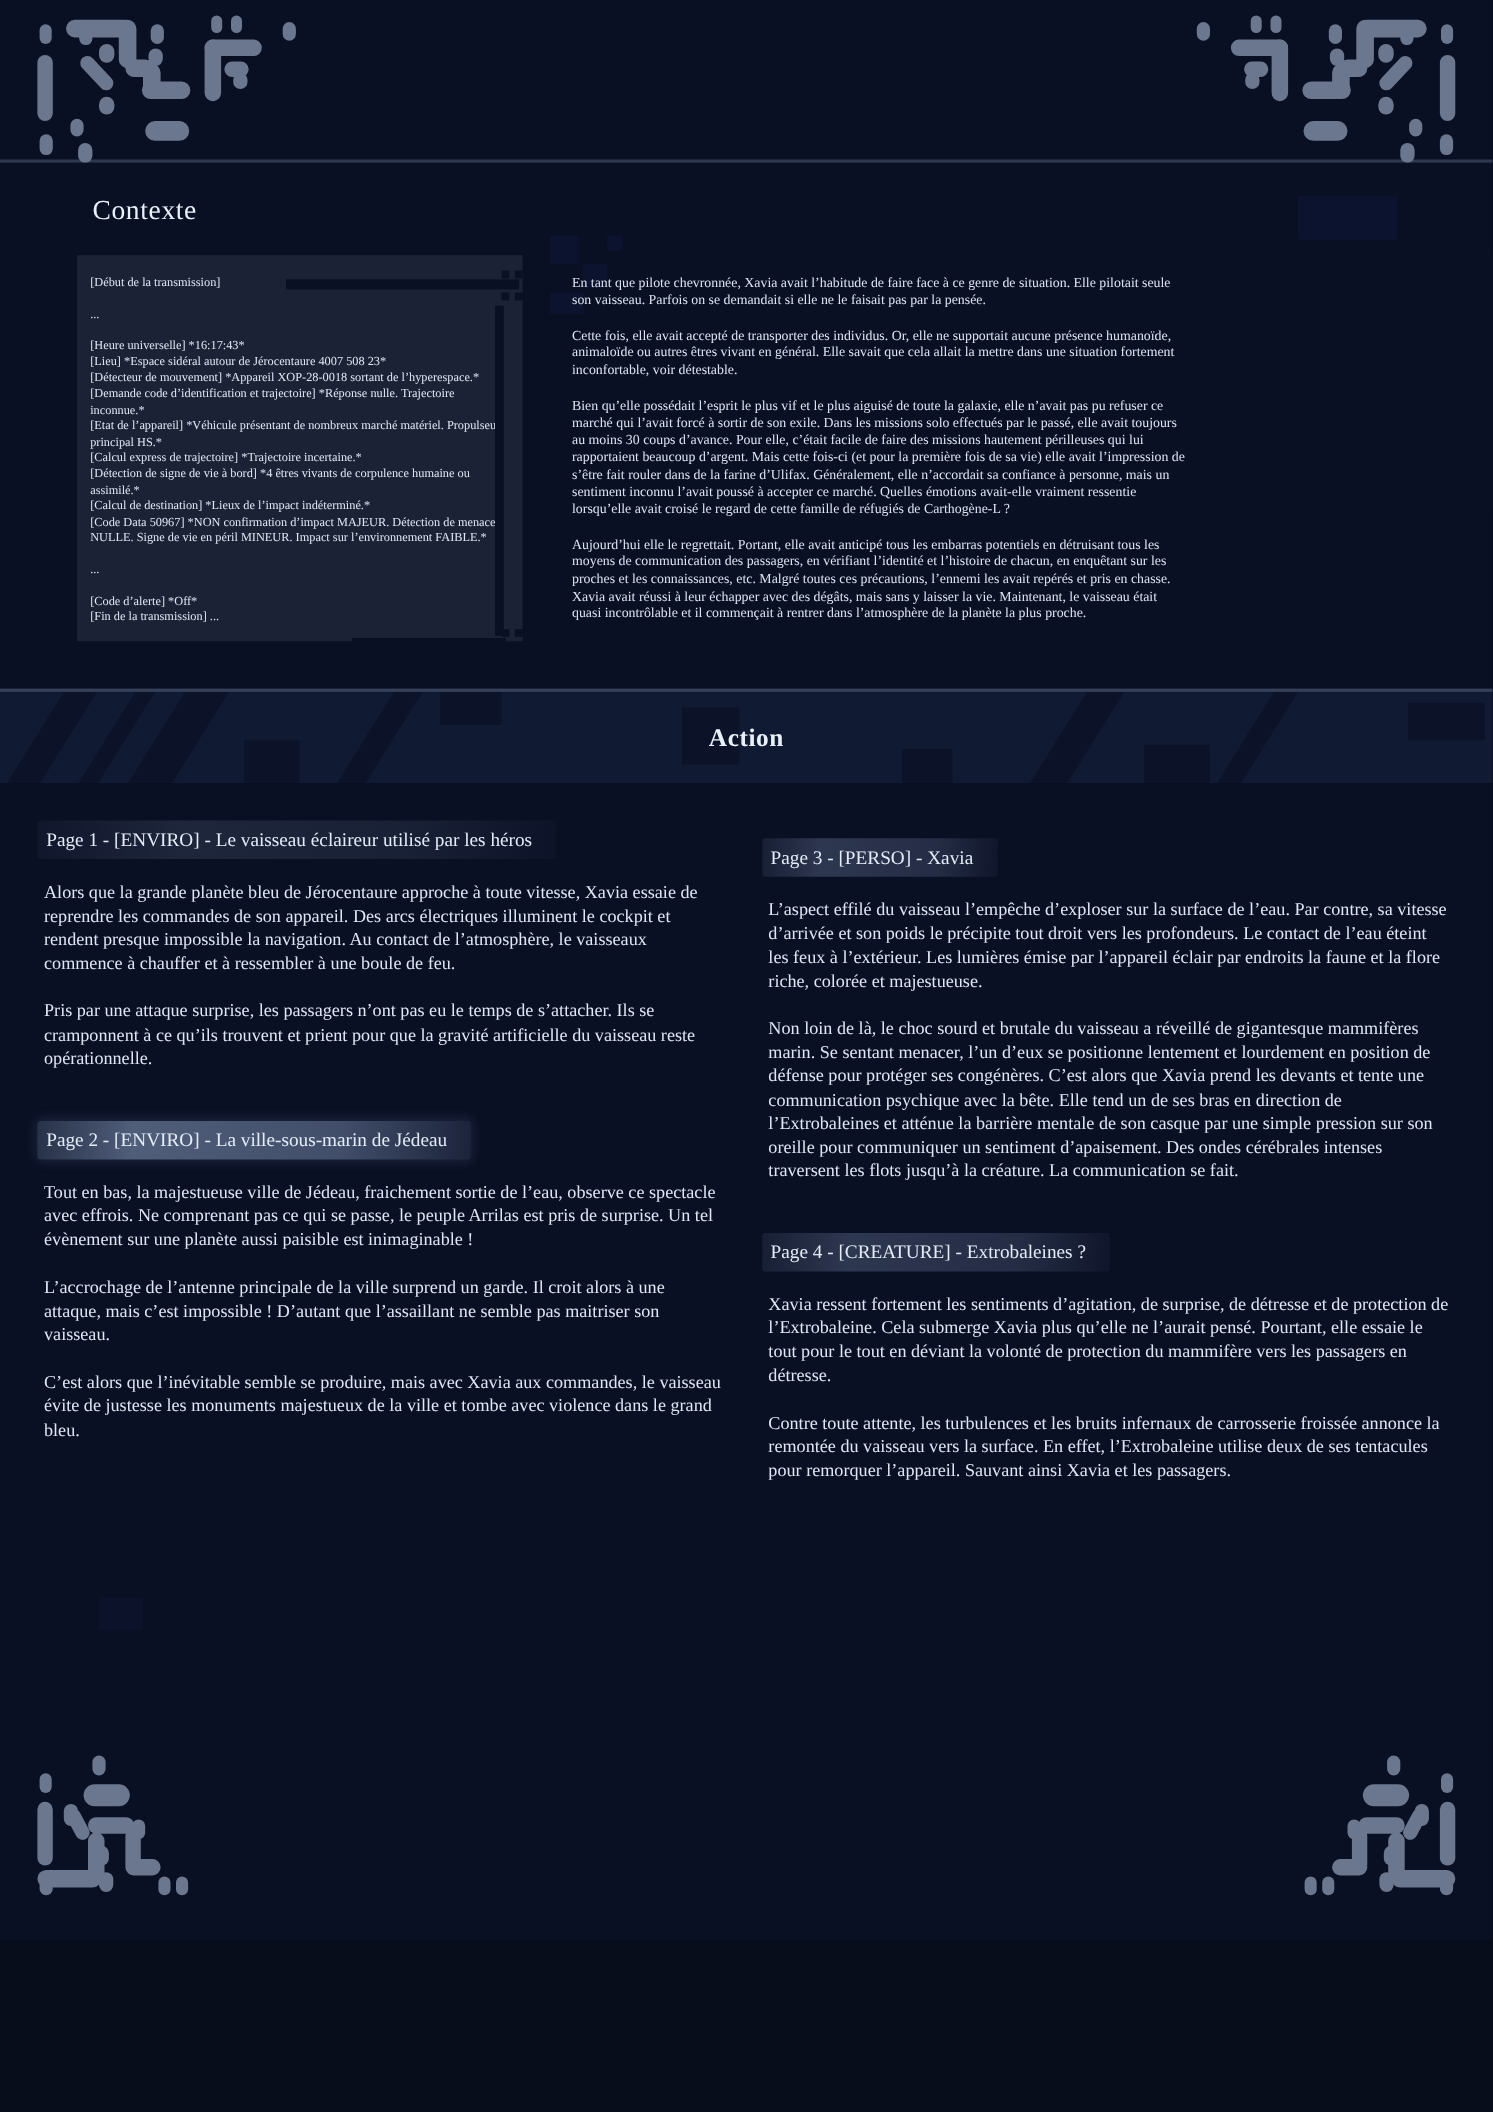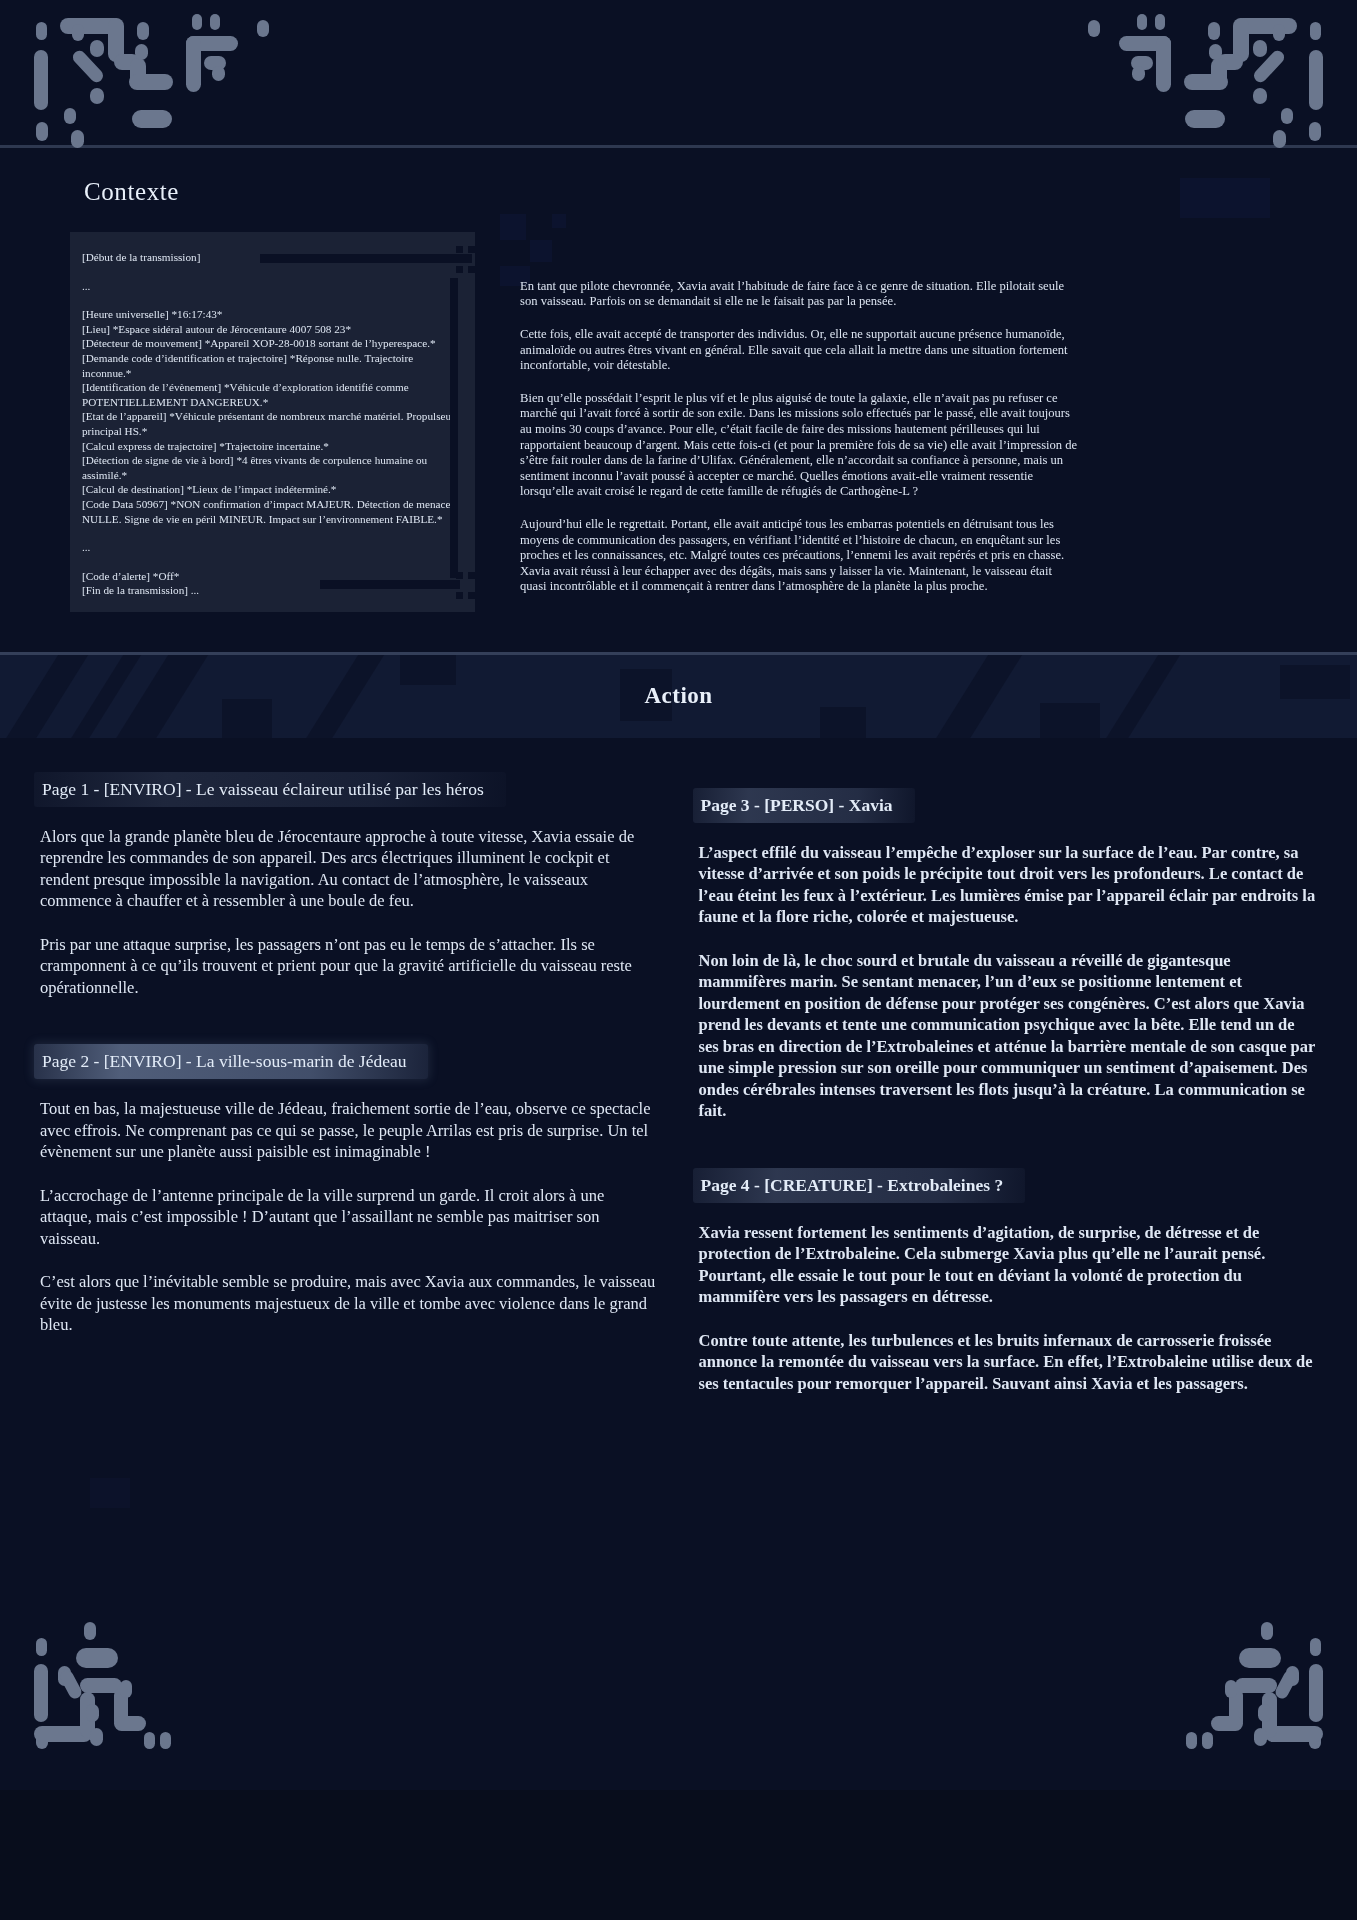--- a/index.html
+++ b/index.html
@@ -128,21 +128,21 @@
   .action-body {
     position: relative;
     background: #0a1024;
     padding: 36px 40px 20px 40px;
     display: flex;
     gap: 40px;
     min-height: 880px;
     overflow: hidden;
   }
   .col { width: 50%; position: relative; z-index: 3; }
-  .col.right { padding-top: 16px; font-weight: bold; }
+  .col.right { padding-top: 16px; }
 
   .page-head {
     position: relative;
     display: inline-block;
     font-size: 17.5px;
     line-height: 25px;
     color: #e3ecf8;
     margin: 0 0 20px 0;
     padding: 3px 8px 4px 2px;
   }
@@ -255,21 +255,20 @@
 
         <div id="transmission-lines">
             <div class="tline">[Début de la transmission]</div>
             <div class="tline gap"></div>
             <div class="tline">...</div>
             <div class="tline gap"></div>
             <div class="tline">[Heure universelle] *16:17:43*</div>
             <div class="tline">[Lieu] *Espace sidéral autour de Jérocentaure 4007 508 23*</div>
             <div class="tline">[Détecteur de mouvement] *Appareil XOP-28-0018 sortant de l’hyperespace.*</div>
             <div class="tline">[Demande code d’identification et trajectoire] *Réponse nulle. Trajectoire inconnue.*</div>
-            <div class="tline">[Identification de l’évènement] *Véhicule d’exploration identifié comme POTENTIELLEMENT DANGEREUX.*</div>
             <div class="tline">[Etat de l’appareil] *Véhicule présentant de nombreux marché matériel. Propulseur principal HS.*</div>
             <div class="tline">[Calcul express de trajectoire] *Trajectoire incertaine.*</div>
             <div class="tline">[Détection de signe de vie à bord] *4 êtres vivants de corpulence humaine ou assimilé.*</div>
             <div class="tline">[Calcul de destination] *Lieux de l’impact indéterminé.*</div>
             <div class="tline">[Code Data 50967] *NON confirmation d’impact MAJEUR. Détection de menace NULLE. Signe de vie en péril MINEUR. Impact sur l’environnement FAIBLE.*</div>
             <div class="tline gap"></div>
             <div class="tline">...</div>
             <div class="tline gap"></div>
             <div class="tline">[Code d’alerte] *Off*</div>
             <div class="tline">[Fin de la transmission] ...</div>

